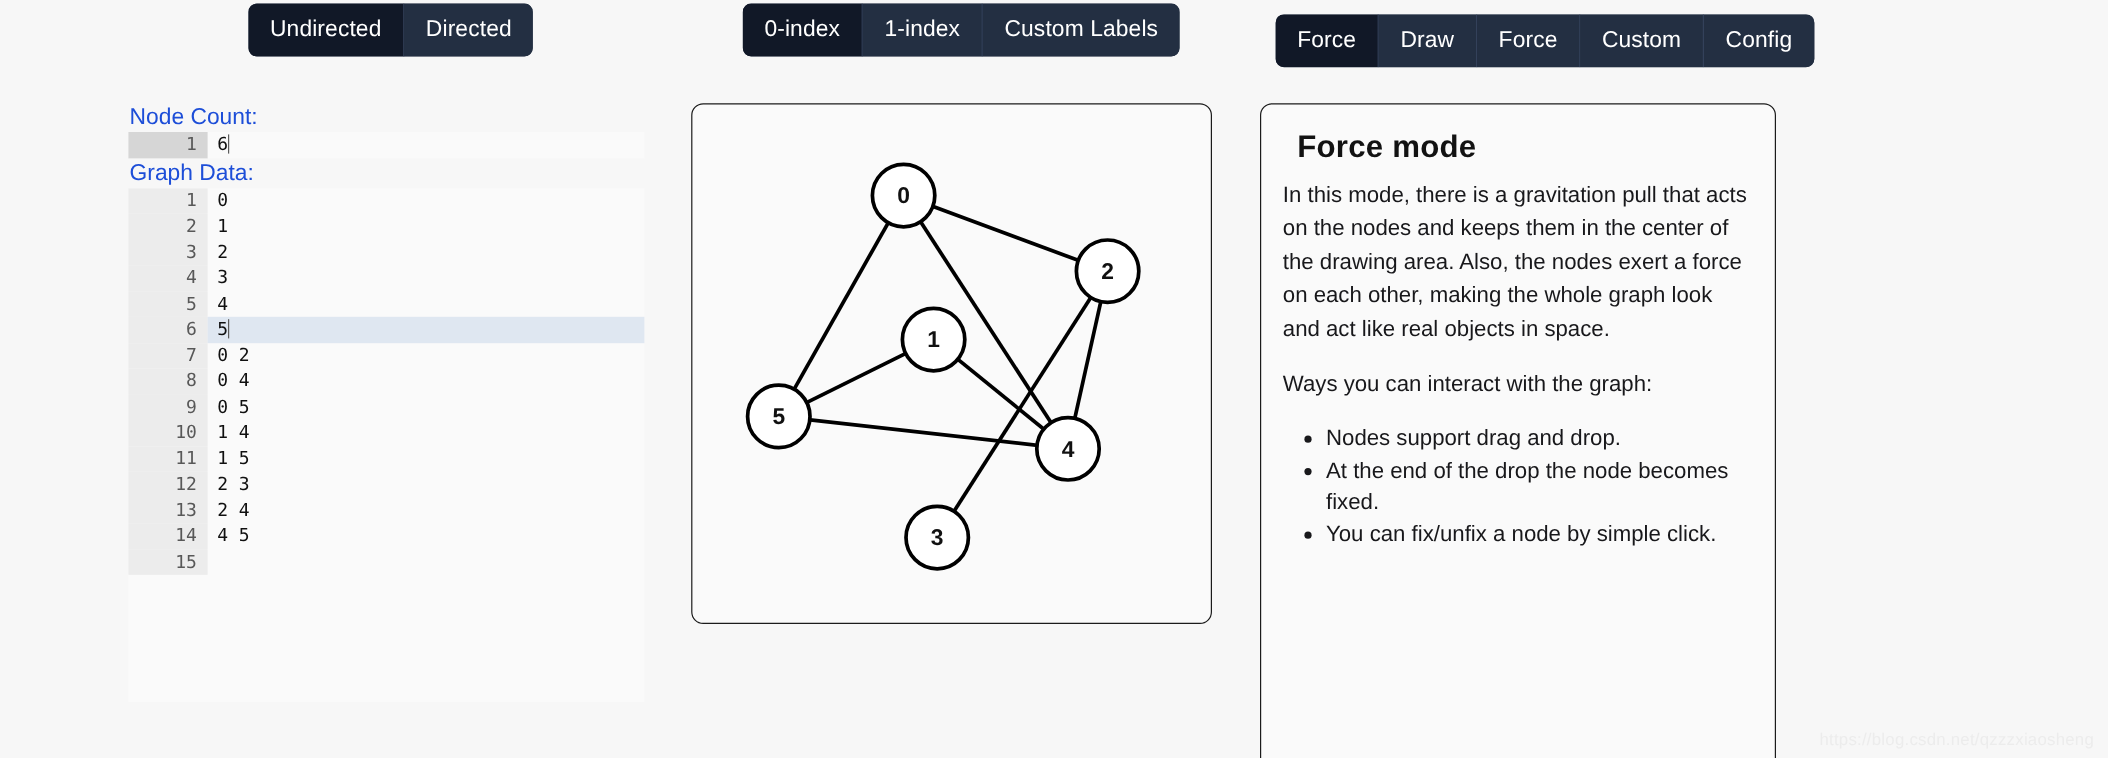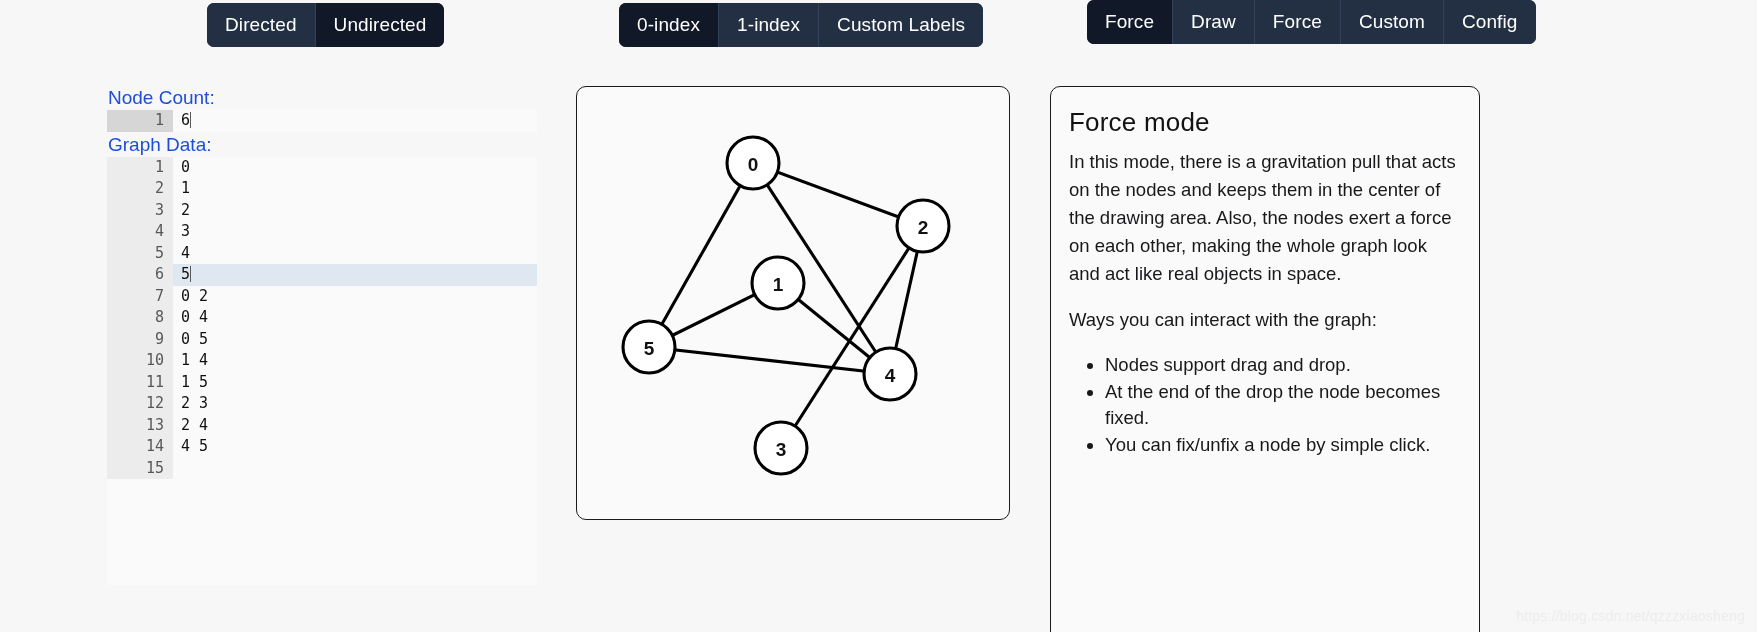--- a/index.html
+++ b/index.html
@@ -38,21 +38,21 @@
     cursor: pointer;
     white-space: nowrap;
     font-family: "Liberation Sans", sans-serif;
     letter-spacing: .1px;
   }
   .seg-btn:last-child { border-right: none; }
   .seg-btn.active { background: #111827; }
 
   #toolbar-direction { left: 207px; top: 3px; }
   #toolbar-indexing  { left: 619px; top: 3px; }
-  #toolbar-mode      { left: 1063px; top: 0; margin-left: 24px; }
+  #toolbar-mode      { left: 1063px; top: 12px; }
 
   
   .editor-pane {
     position: absolute;
     left: 107px;
     top: 86px;
     width: 430px;
     height: 546px;
     background: #f7f7f7;
   }
@@ -153,22 +153,22 @@
     height: 560px;
     background: #fafafa;
     border: 1.6px solid #1b1b1b;
     border-radius: 10px;
     box-sizing: border-box;
     padding: 20px 22px 0 18px;
     overflow: hidden;
   }
   .info-title {
     font-size: 26px;
-    font-weight: 400;
-    margin: 0 0 10px 0;
+    font-weight: 700;
+    margin: 0 0 10px 12px;
     color: #121212;
     letter-spacing: .2px;
   }
   .info-para {
     font-size: 18.5px;
     line-height: 28px;
     margin: 0 0 18px 0;
     color: #18181b;
   }
   .info-list {
@@ -188,22 +188,22 @@
     color: #ececec;
     letter-spacing: .2px;
     user-select: none;
     white-space: nowrap;
   }
 </style>
 </head>
 <body>
 
 <div class="seg-group" id="toolbar-direction">
+    <button class="seg-btn active">Undirected</button>
     <button class="seg-btn">Directed</button>
-    <button class="seg-btn active">Undirected</button>
   </div>
 <div class="seg-group" id="toolbar-indexing">
     <button class="seg-btn active">0-index</button>
     <button class="seg-btn">1-index</button>
     <button class="seg-btn">Custom Labels</button>
   </div>
 <div class="seg-group" id="toolbar-mode">
     <button class="seg-btn active">Force</button>
     <button class="seg-btn">Draw</button>
     <button class="seg-btn">Force</button>

